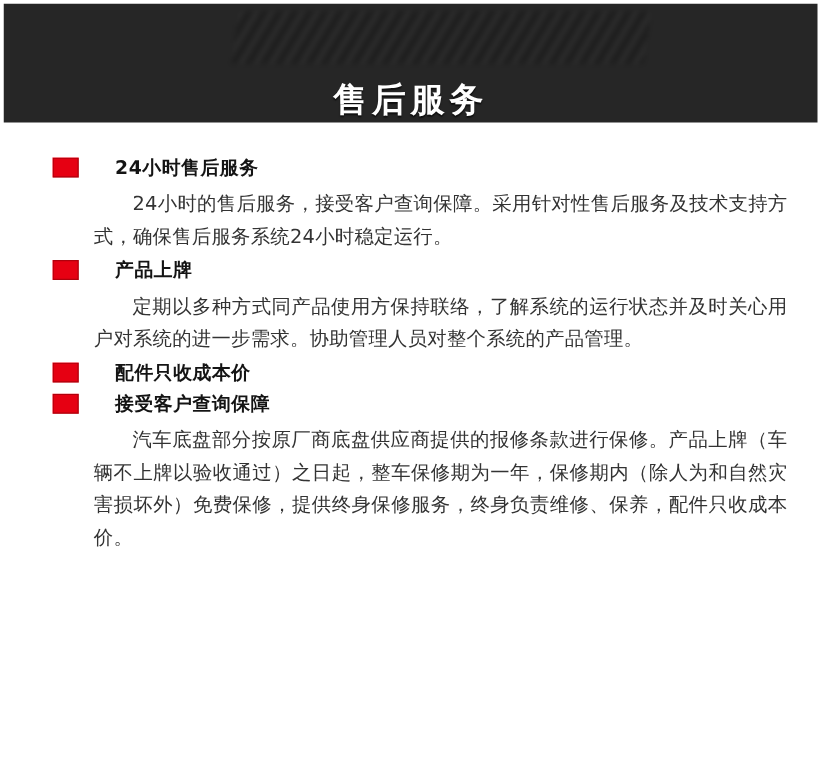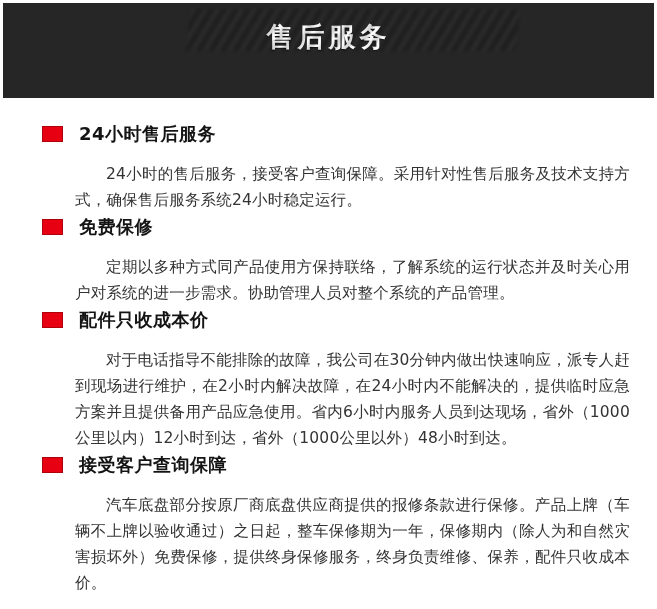--- a/index.html
+++ b/index.html
@@ -15,21 +15,21 @@
   body{
     width:657px;height:609px;overflow:hidden;
     background:var(--page-bg);
     font-family:"DejaVu Sans","Liberation Sans",sans-serif;
   }
   .banner{
     margin:3px 3px 0 3px;
     height:95px;
     background:var(--banner-bg);
     position:relative;
-    display:flex;align-items:flex-start;justify-content:center;
+    display:flex;align-items:flex-end;justify-content:center;
     overflow:hidden;
   }
   .banner-watermark{
     position:absolute;top:6px;left:185px;width:330px;height:42px;
     background:repeating-linear-gradient(115deg,
       rgba(255,255,255,0.035) 0 5px,
       rgba(0,0,0,0.30) 5px 11px);
     opacity:.55;
     filter:blur(1.5px);
     transform:skewX(-8deg);
@@ -49,29 +49,29 @@
   .sec + .sec{margin-top:3px;}
   .sec-head{
     display:flex;align-items:center;gap:12px;height:22px;
   }
   .bullet{
     flex:none;width:21px;height:16px;
     background:var(--bullet);
     box-shadow:inset 0 0 0 1px rgba(130,0,8,.55);
   }
   .sec-heading{
-    margin:4px;
-    font-size:18px;
+    margin:17px;
+    font-size:15px;
     font-weight:700;
     color:var(--heading);
     letter-spacing:.5px;
     line-height:22px;
   }
   .sec p{
-    margin:16px 0 0 33px;
+    margin:5px 0 0 33px;
     font-size:15.5px;
     line-height:26px;
     color:var(--body);
     text-indent:2em;
     text-align:justify;
     letter-spacing:.2px;
   }
 </style>
 </head>
 <body>
@@ -89,31 +89,30 @@
       <div class="sec-head">
         <span class="bullet"></span>
         <h2 class="sec-heading">24小时售后服务</h2>
       </div>
       <p>24小时的售后服务，接受客户查询保障。采用针对性售后服务及技术支持方式，确保售后服务系统24小时稳定运行。</p>
     </section>
 
     <section class="sec">
       <div class="sec-head">
         <span class="bullet"></span>
-        <h2 class="sec-heading">免费保修</h2>
+        <h2 class="sec-heading">产品上牌</h2>
       </div>
       <p>定期以多种方式同产品使用方保持联络，了解系统的运行状态并及时关心用户对系统的进一步需求。协助管理人员对整个系统的产品管理。</p>
     </section>
 
     <section class="sec">
       <div class="sec-head">
         <span class="bullet"></span>
         <h2 class="sec-heading">配件只收成本价</h2>
       </div>
-      <p>对于电话指导不能排除的故障，我公司在30分钟内做出快速响应，派专人赶到现场进行维护，在2小时内解决故障，在24小时内不能解决的，提供临时应急方案并且提供备用产品应急使用。省内6小时内服务人员到达现场，省外（1000公里以内）12小时到达，省外（1000公里以外）48小时到达。</p>
     </section>
 
     <section class="sec">
       <div class="sec-head">
         <span class="bullet"></span>
         <h2 class="sec-heading">接受客户查询保障</h2>
       </div>
       <p>汽车底盘部分按原厂商底盘供应商提供的报修条款进行保修。产品上牌（车辆不上牌以验收通过）之日起，整车保修期为一年，保修期内（除人为和自然灾害损坏外）免费保修，提供终身保修服务，终身负责维修、保养，配件只收成本价。</p>
     </section>
 

